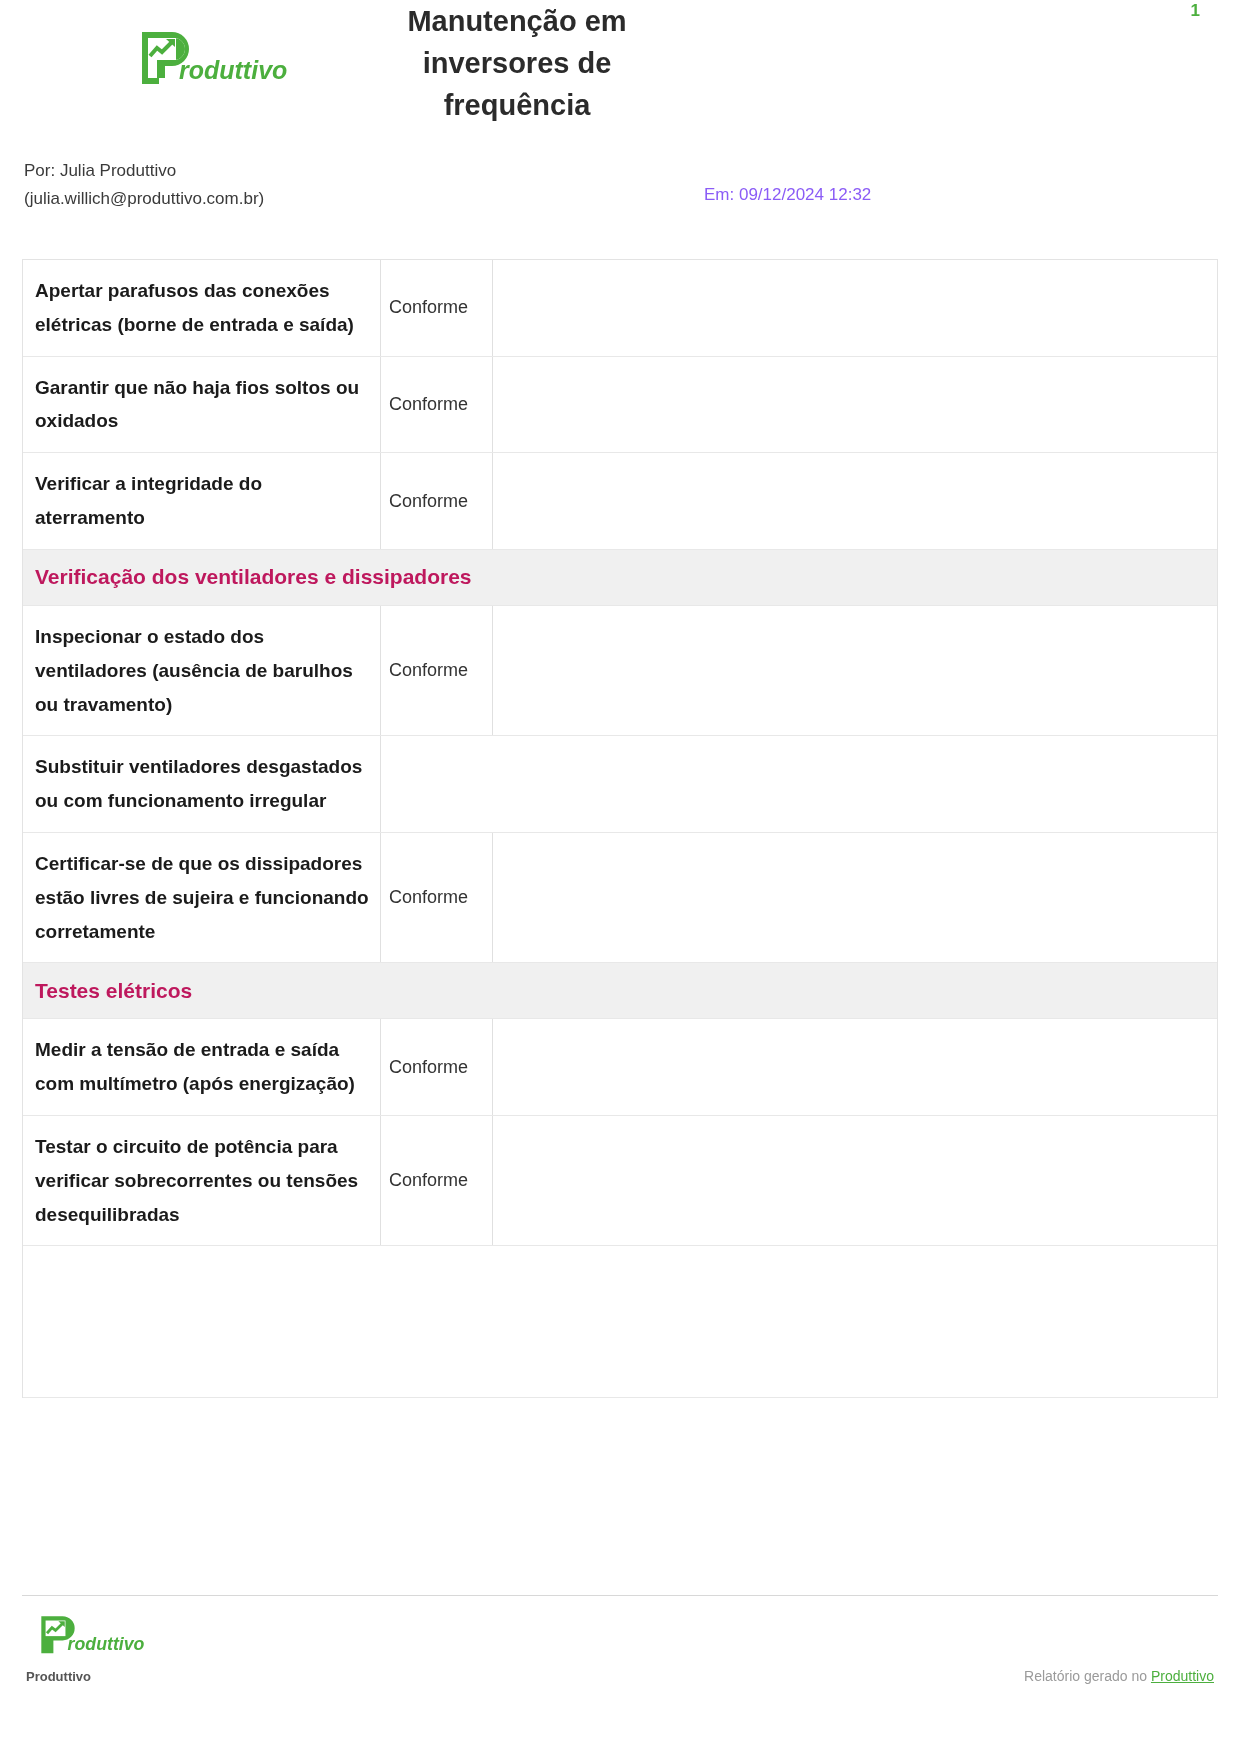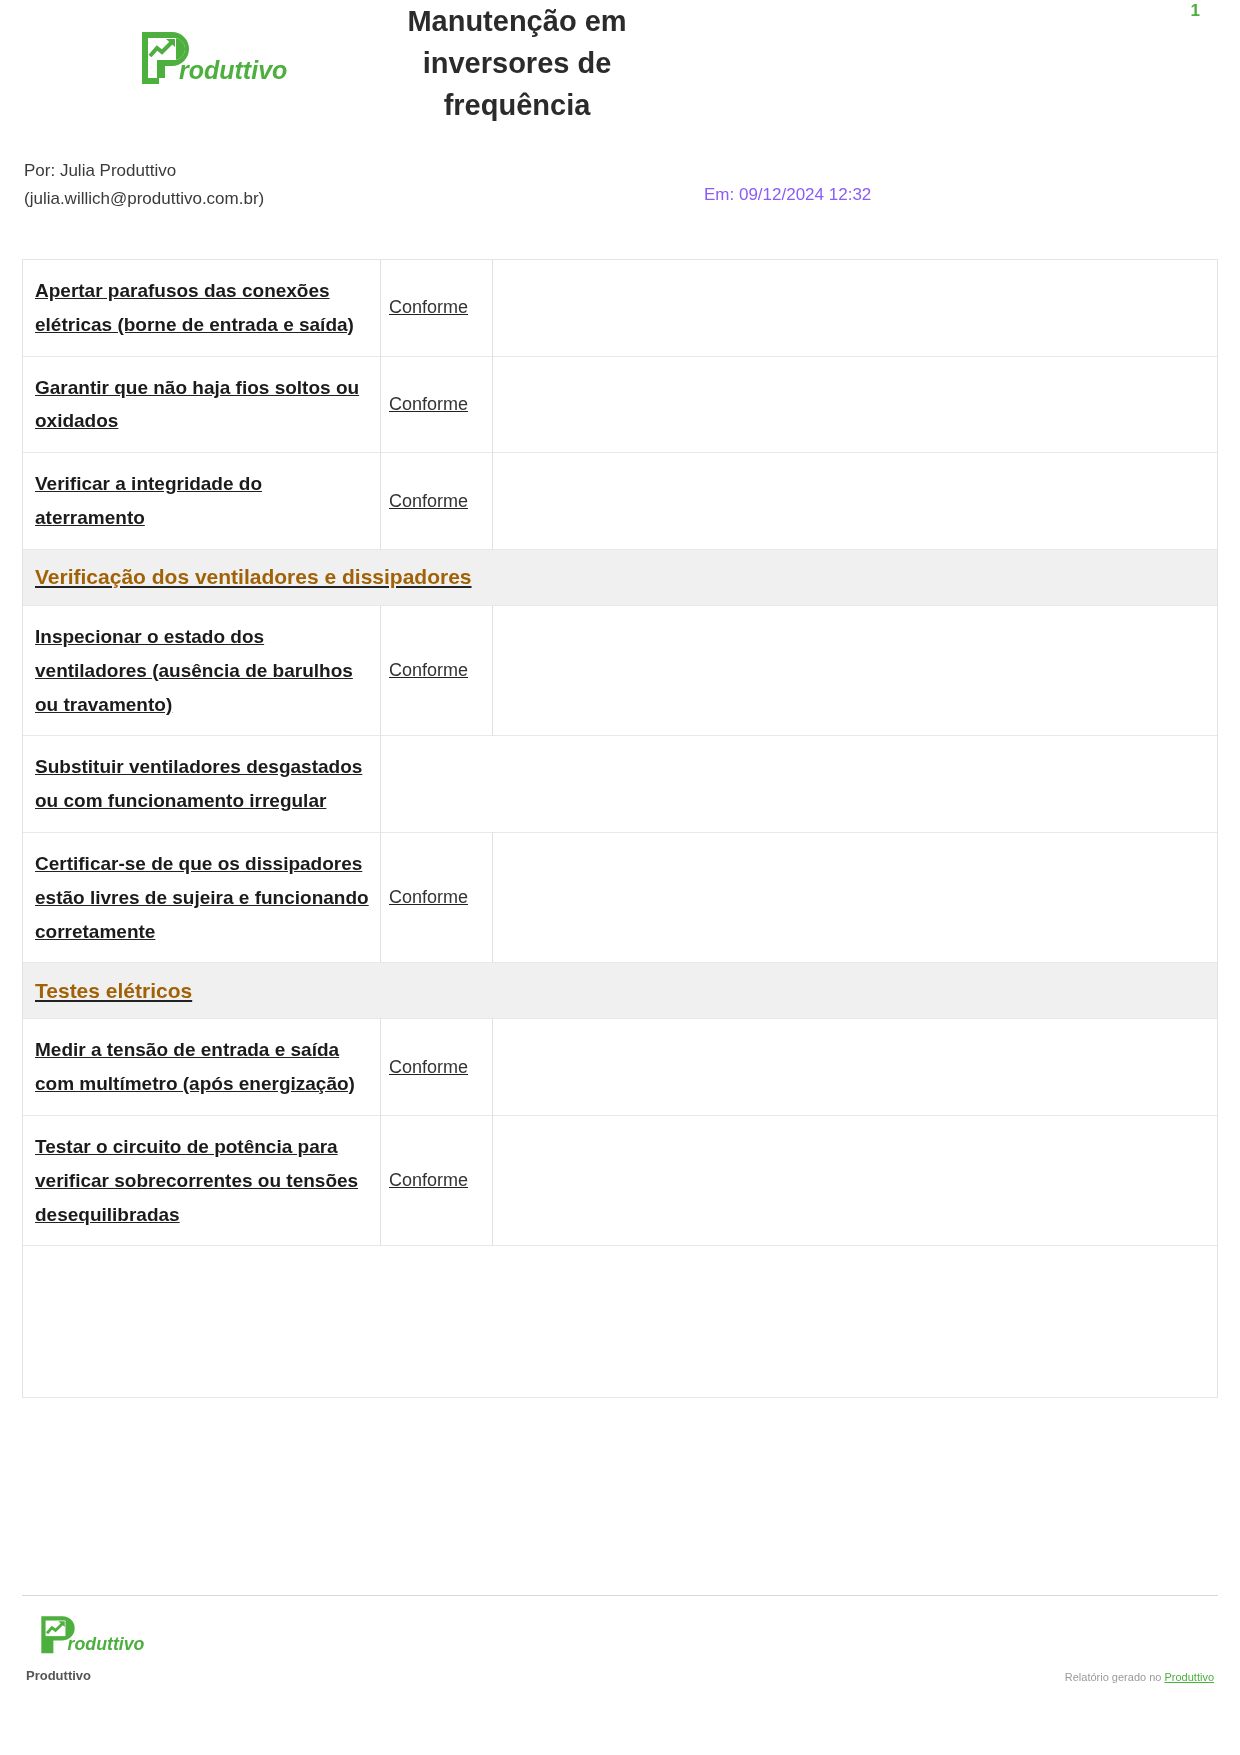--- a/index.html
+++ b/index.html
@@ -69,21 +69,20 @@
     left: 682px; top: 28px;
     font-size: 17px;
     color: #8b5cf6;
   }
 
   
   .table-wrap {
     margin-top: 30px;
     border: 1px solid #e3e3e3;
     border-bottom: none;
-    text-decoration: underline;
   }
   .row {
     display: flex;
     width: 100%;
     border-bottom: 1px solid #e8e8e8;
     background: #ffffff;
     min-height: 82px;
   }
   .row:last-child { border-bottom: 1px solid #e8e8e8; }
   .cell-task {
@@ -115,21 +114,21 @@
   .section-row {
     display: flex;
     width: 100%;
     background: #f0f0f0;
     border-bottom: 1px solid #e8e8e8;
     min-height: 56px;
     align-items: center;
     padding: 10px 12px;
     font-size: 21px;
     font-weight: bold;
-    color: #a16207;
+    color: #be185d;
   }
   .filler-row {
     height: 152px;
     background: #ffffff;
     border-bottom: 1px solid #e8e8e8;
   }
 
   
   .footer {
     position: absolute;
@@ -152,21 +151,21 @@
     align-items: flex-end;
     margin-top: 12px;
     padding: 0 4px;
   }
   .footer-brand {
     font-size: 13px;
     font-weight: bold;
     color: #555555;
   }
   .footer-note {
-    font-size: 11px;
+    font-size: 14px;
     color: #9a9a9a;
     margin-left: 44px;
   }
   .footer-note .link {
     color: #4caf3e;
     text-decoration: underline;
   }
 </style>
 </head>
 <body>

